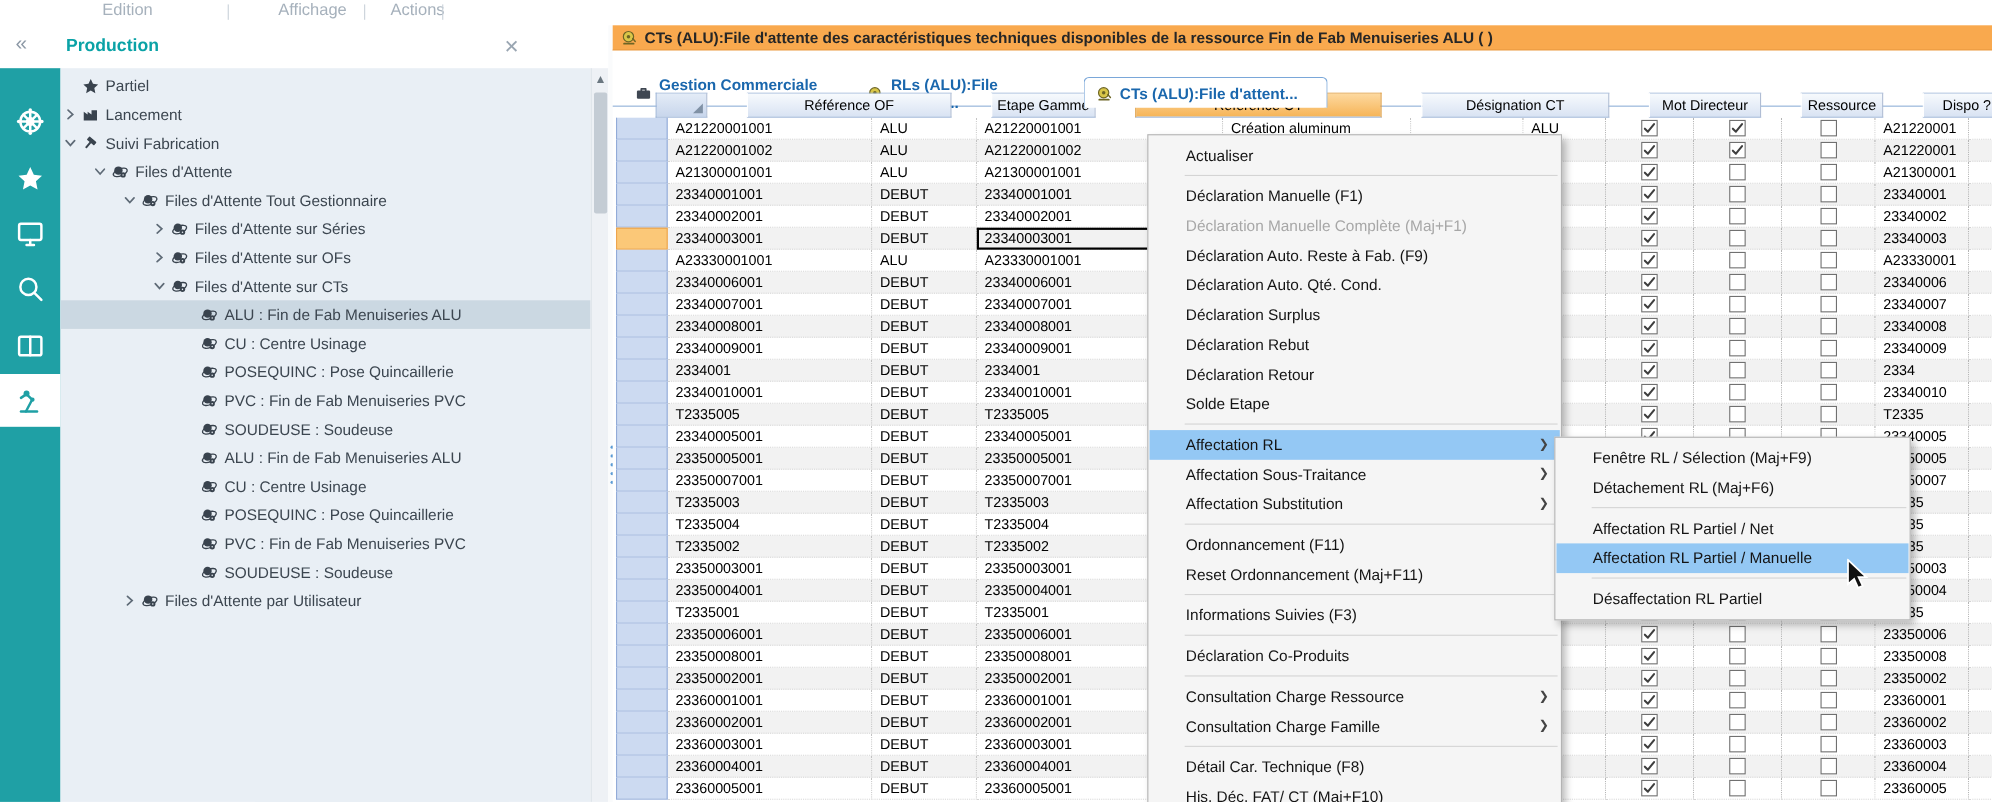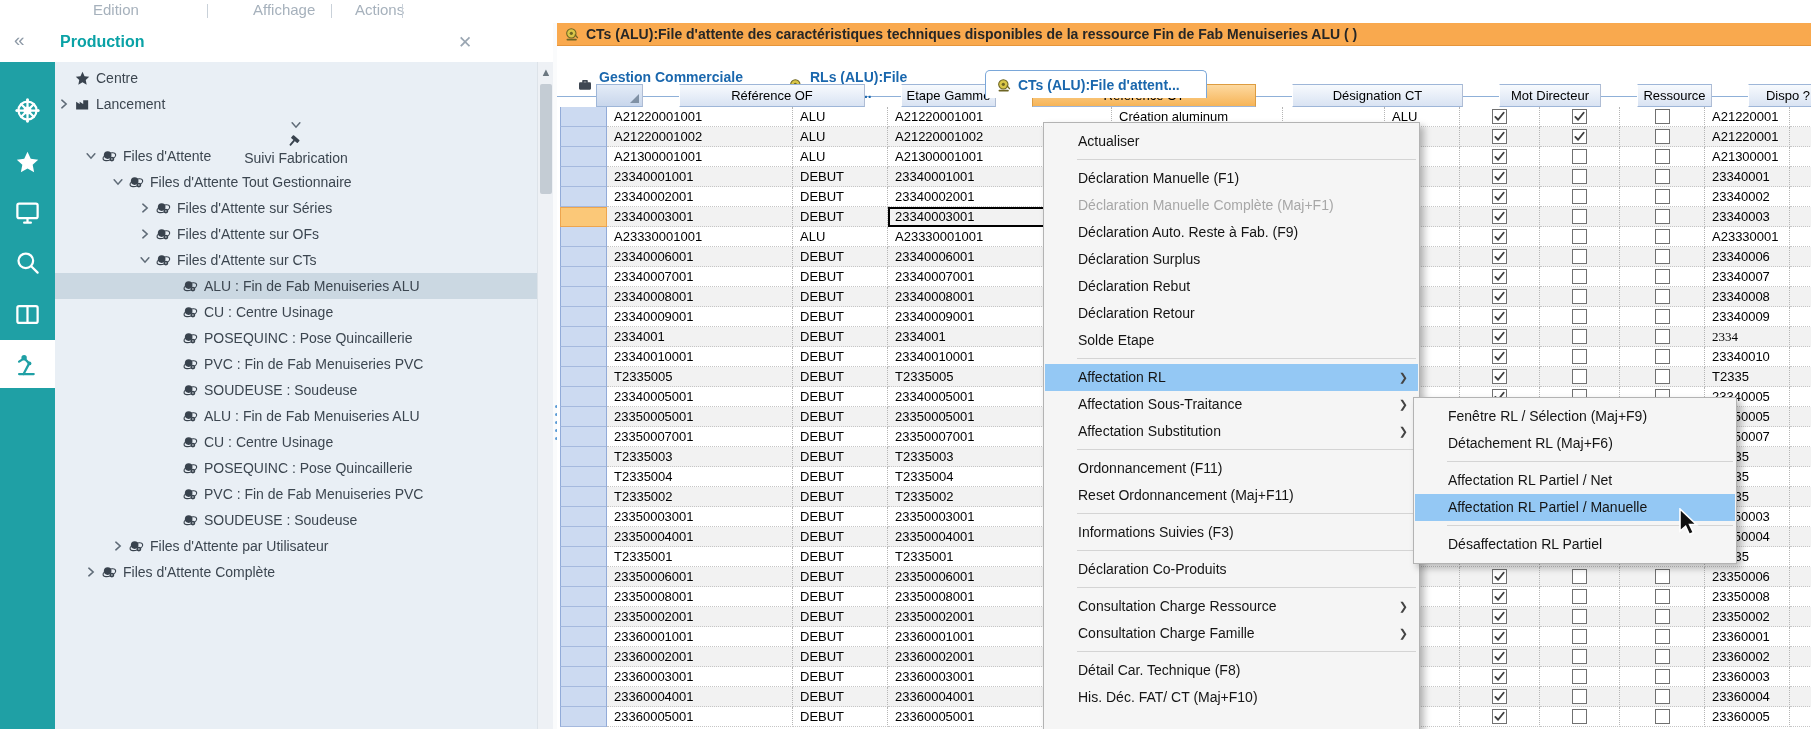--- a/index.html
+++ b/index.html
@@ -140,36 +140,36 @@
     </div>
 
   <div class="treepanel" id="tree" style="padding-top: 3px;">
       <div class="tree-row" style="padding-left: 0px;">
         <span class="chev"></span>
         <span class="t-icon">
           <svg width="17" height="17" viewBox="0 0 24 24" fill="none" stroke="#39434e" stroke-width="2" stroke-linecap="round" stroke-linejoin="round">
             <path d="M12 2.5l2.9 6.2 6.6.8-4.9 4.6 1.3 6.6-5.9-3.3-5.9 3.3 1.3-6.6L2.5 9.5l6.6-.8z" fill="#39434e" stroke="none"></path>
           </svg>
         </span>
-        <span class="t-label">Centre</span>
+        <span class="t-label">Partiel</span>
       </div>
       <div class="tree-row" style="padding-left: 0px;">
         <span class="chev">
           <svg width="12" height="12" viewBox="0 0 14 14" fill="none" stroke="#5f6b77" stroke-width="1.8" stroke-linecap="round">
             <path d="M4.5 2.5L9.5 7l-5 4.5"></path>
           </svg>
         </span>
         <span class="t-icon">
           <svg width="17" height="17" viewBox="0 0 24 24" fill="none" stroke="#39434e" stroke-width="2" stroke-linecap="round" stroke-linejoin="round">
             <path d="M3 19V8l5 3.4V8l5 3.4V6h7v13z" fill="#39434e" stroke="none"></path>
           </svg>
         </span>
         <span class="t-label">Lancement</span>
       </div>
-      <div class="tree-row" style="padding-left: 0px; flex-direction: column;">
+      <div class="tree-row" style="padding-left: 0px;">
         <span class="chev">
           <svg width="12" height="12" viewBox="0 0 14 14" fill="none" stroke="#5f6b77" stroke-width="1.8" stroke-linecap="round">
             <path d="M2.5 4.5L7 9.5l4.5-5"></path>
           </svg>
         </span>
         <span class="t-icon">
           <svg width="17" height="17" viewBox="0 0 24 24" fill="none" stroke="#39434e" stroke-width="2" stroke-linecap="round" stroke-linejoin="round">
             <g transform="rotate(40 12 10)">
               <rect x="6" y="5.5" width="12" height="5.4" rx="1" fill="#39434e" stroke="none"></rect>
               <rect x="10.7" y="10" width="2.6" height="10" rx="1" fill="#39434e" stroke="none"></rect>
@@ -386,36 +386,20 @@
         </span>
         <span class="t-icon">
           <svg width="17" height="17" viewBox="0 0 24 24" fill="none" stroke="#39434e" stroke-width="2" stroke-linecap="round" stroke-linejoin="round">
             <circle cx="9.4" cy="10" r="5.4" fill="#39434e" stroke="none"></circle>
             <ellipse cx="11.8" cy="12.3" rx="9.4" ry="4.6" transform="rotate(-22 11.8 12.3)" stroke="#39434e" stroke-width="1.7" fill="none"></ellipse>
             <circle cx="15.4" cy="15.6" r="3.4" fill="#39434e" stroke="none"></circle>
             <circle cx="15.4" cy="15.6" r="1" fill="#e9eff5" stroke="none"></circle>
           </svg>
         </span>
         <span class="t-label">Files d'Attente par Utilisateur</span>
-      </div>
-      <div class="tree-row" style="padding-left: 27px;">
-        <span class="chev">
-          <svg width="12" height="12" viewBox="0 0 14 14" fill="none" stroke="#5f6b77" stroke-width="1.8" stroke-linecap="round">
-            <path d="M4.5 2.5L9.5 7l-5 4.5"></path>
-          </svg>
-        </span>
-        <span class="t-icon">
-          <svg width="17" height="17" viewBox="0 0 24 24" fill="none" stroke="#39434e" stroke-width="2" stroke-linecap="round" stroke-linejoin="round">
-            <circle cx="9.4" cy="10" r="5.4" fill="#39434e" stroke="none"></circle>
-            <ellipse cx="11.8" cy="12.3" rx="9.4" ry="4.6" transform="rotate(-22 11.8 12.3)" stroke="#39434e" stroke-width="1.7" fill="none"></ellipse>
-            <circle cx="15.4" cy="15.6" r="3.4" fill="#39434e" stroke="none"></circle>
-            <circle cx="15.4" cy="15.6" r="1" fill="#e9eff5" stroke="none"></circle>
-          </svg>
-        </span>
-        <span class="t-label">Files d'Attente Complète</span>
       </div>
     </div>
 
   <div class="vscroll">
     <div class="vs-arrow">▲</div>
     <div class="vs-thumb"></div>
   </div>
 
   <div class="splitter" id="splitter">
       <span class="split-dot" style="top: 382px;"></span>
@@ -960,21 +944,21 @@
                 <path d="M2.5 7.5l3 3 6-7.5"></path>
               </svg>
             </span>
           </div>
           <div class="g-cell center" style="width: 80px;">
             <span class="chk"></span>
           </div>
           <div class="g-cell center" style="width: 85px;">
             <span class="chk"></span>
           </div>
-          <div class="g-cell" style="width: 85px; font-family: Liberation Serif, serif;">
+          <div class="g-cell" style="width: 85px;">
             <span>2334</span>
           </div>
           <div class="g-cell" style="width: 60px;"></div>
         </div>
         <div class="g-row">
           <div class="g-handle" style="width: 47px;"></div>
           <div class="g-cell" style="width: 186px;">
             <span>23340010001</span>
           </div>
           <div class="g-cell" style="width: 95px;">
@@ -1696,20 +1680,21 @@
         </div>
       </div>
   </div>
 
   <div class="ctxmenu" id="ctxmenu" style="left:1043px; top:122px; width:377px; height:620px; overflow:hidden;">
       <div class="cm-item"><span>Actualiser</span></div>
       <div class="cm-sep"></div>
       <div class="cm-item"><span>Déclaration Manuelle (F1)</span></div>
       <div class="cm-item disabled"><span>Déclaration Manuelle Complète (Maj+F1)</span></div>
       <div class="cm-item"><span>Déclaration Auto. Reste à Fab. (F9)</span></div>
+      <div class="cm-item"><span>Déclaration Auto. Qté. Cond.</span></div>
       <div class="cm-item"><span>Déclaration Surplus</span></div>
       <div class="cm-item"><span>Déclaration Rebut</span></div>
       <div class="cm-item"><span>Déclaration Retour</span></div>
       <div class="cm-item"><span>Solde Etape</span></div>
       <div class="cm-sep"></div>
       <div class="cm-item hl"><span>Affectation RL</span><span class="cm-arrow" style="font-size: 11px;">❯</span></div>
       <div class="cm-item"><span>Affectation Sous-Traitance</span><span class="cm-arrow" style="font-size: 11px;">❯</span></div>
       <div class="cm-item"><span>Affectation Substitution</span><span class="cm-arrow" style="font-size: 11px;">❯</span></div>
       <div class="cm-sep"></div>
       <div class="cm-item"><span>Ordonnancement (F11)</span></div>

